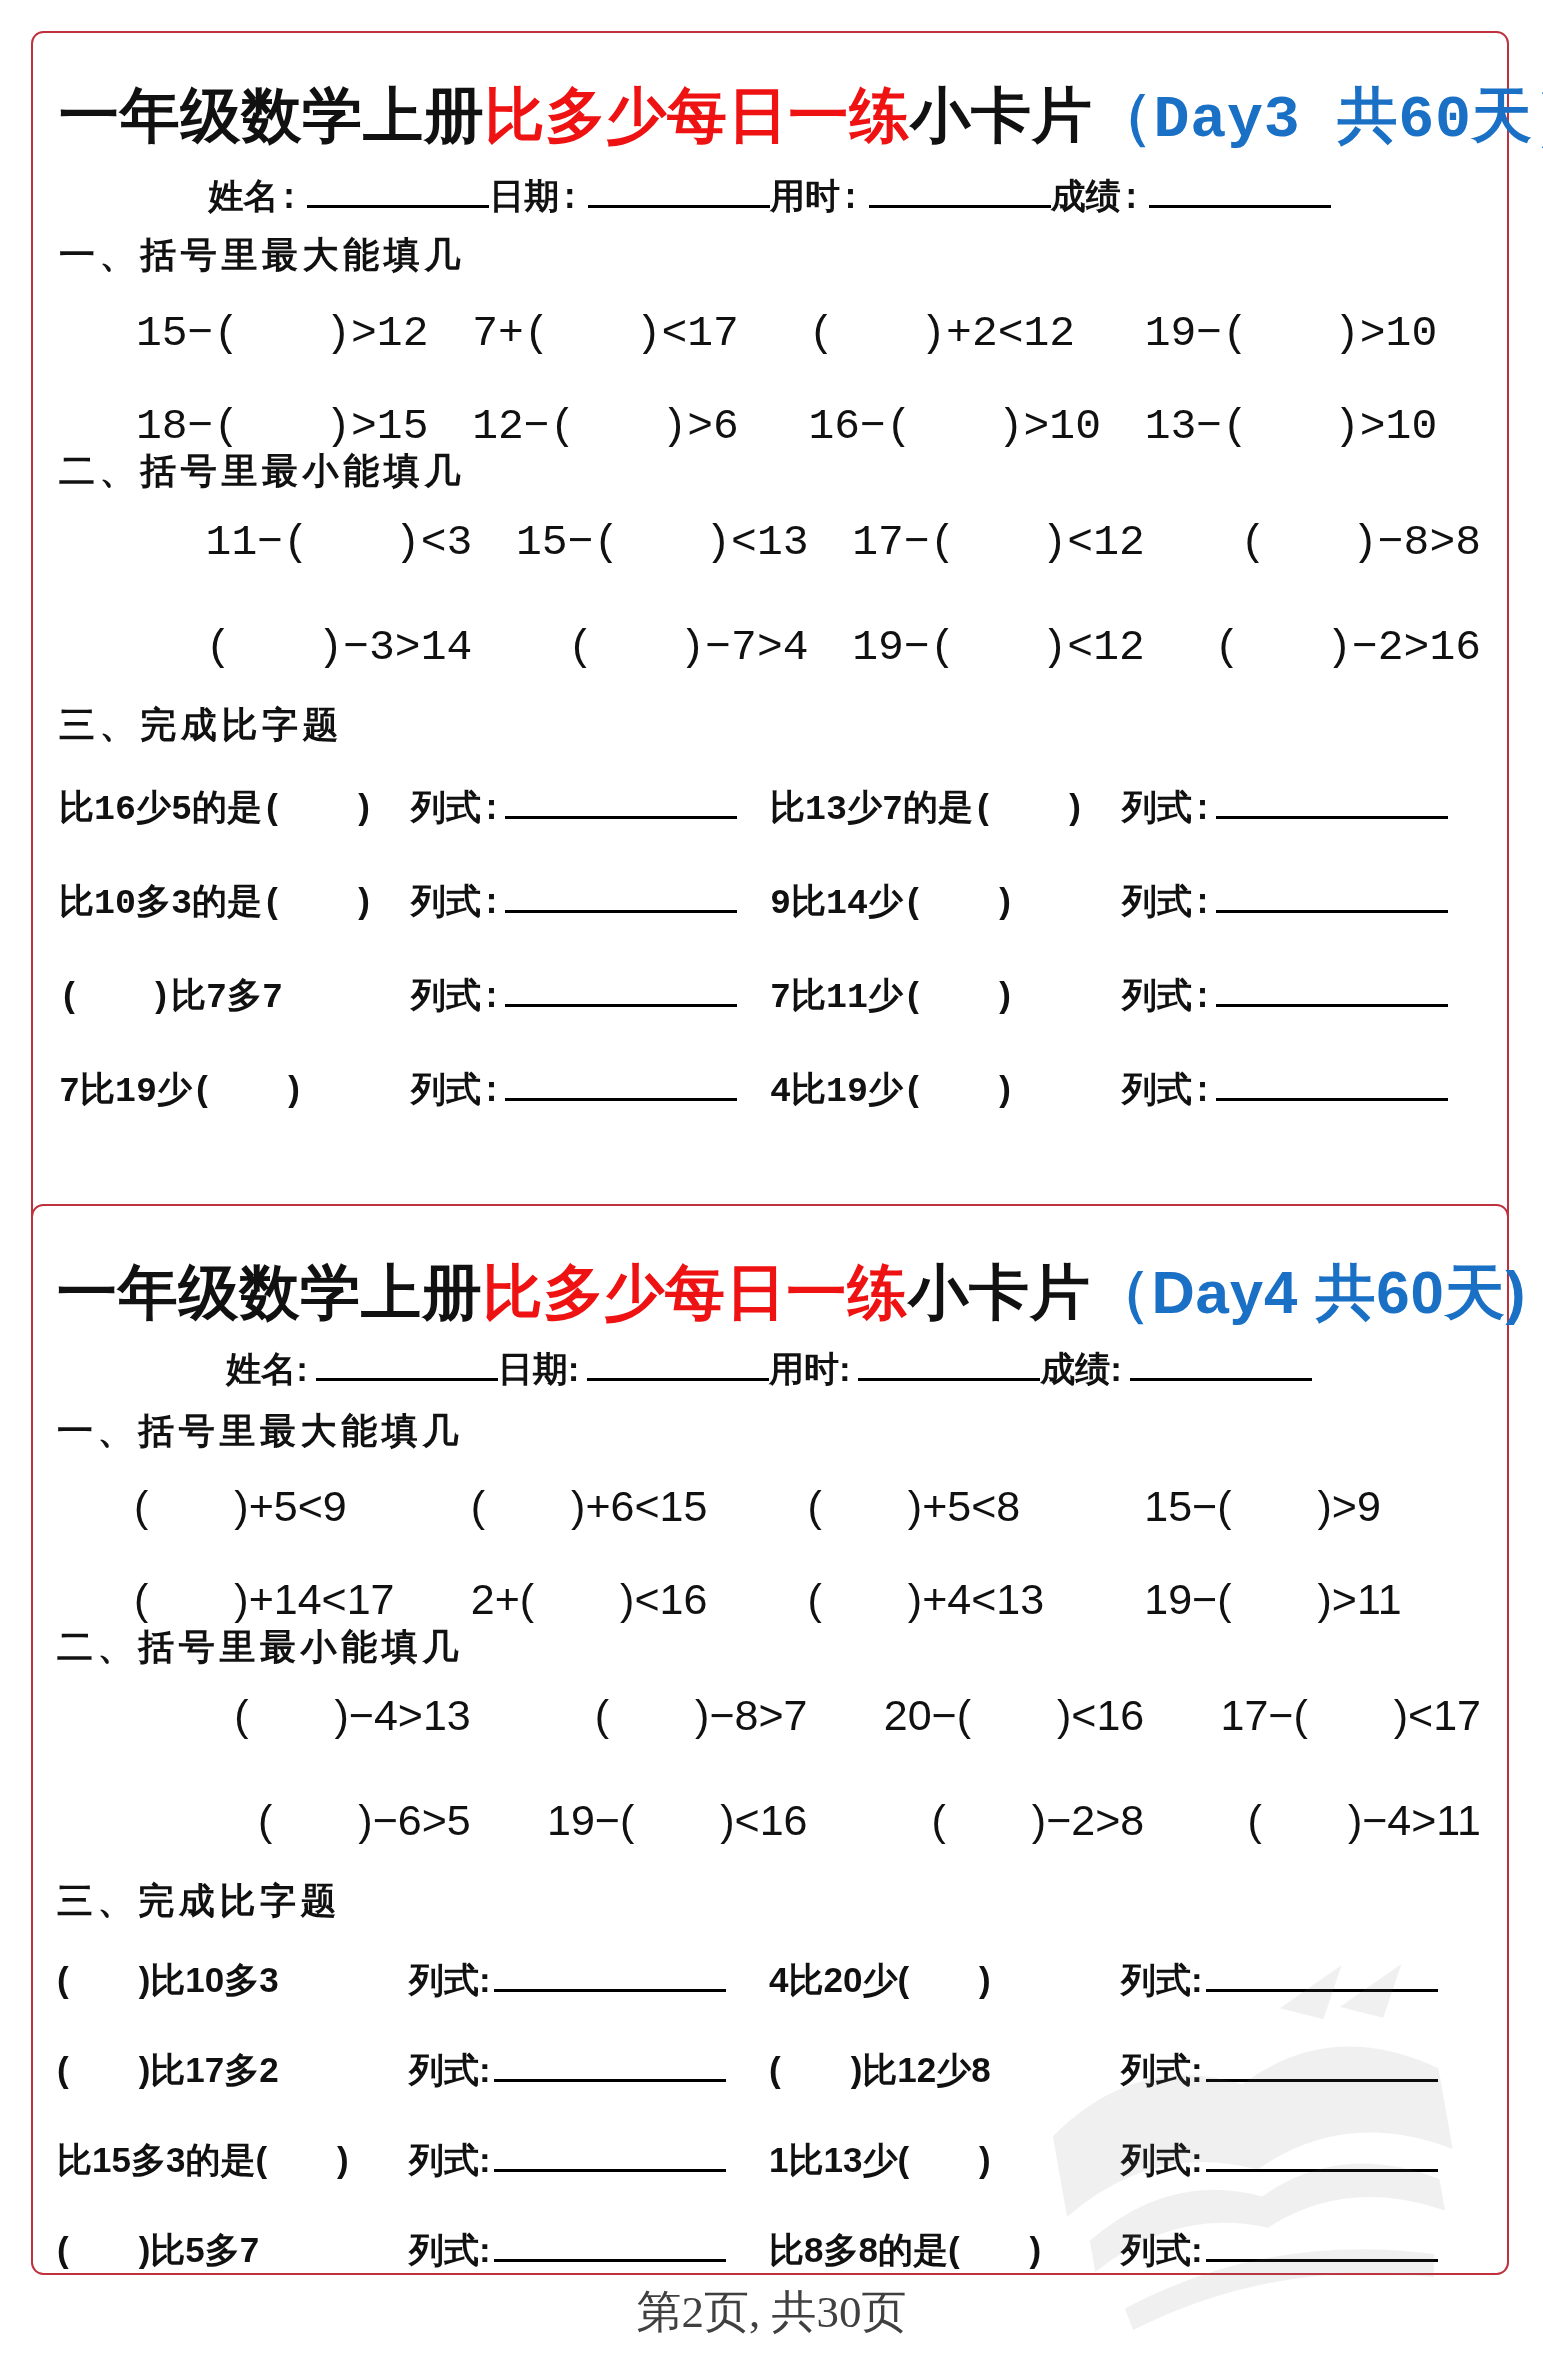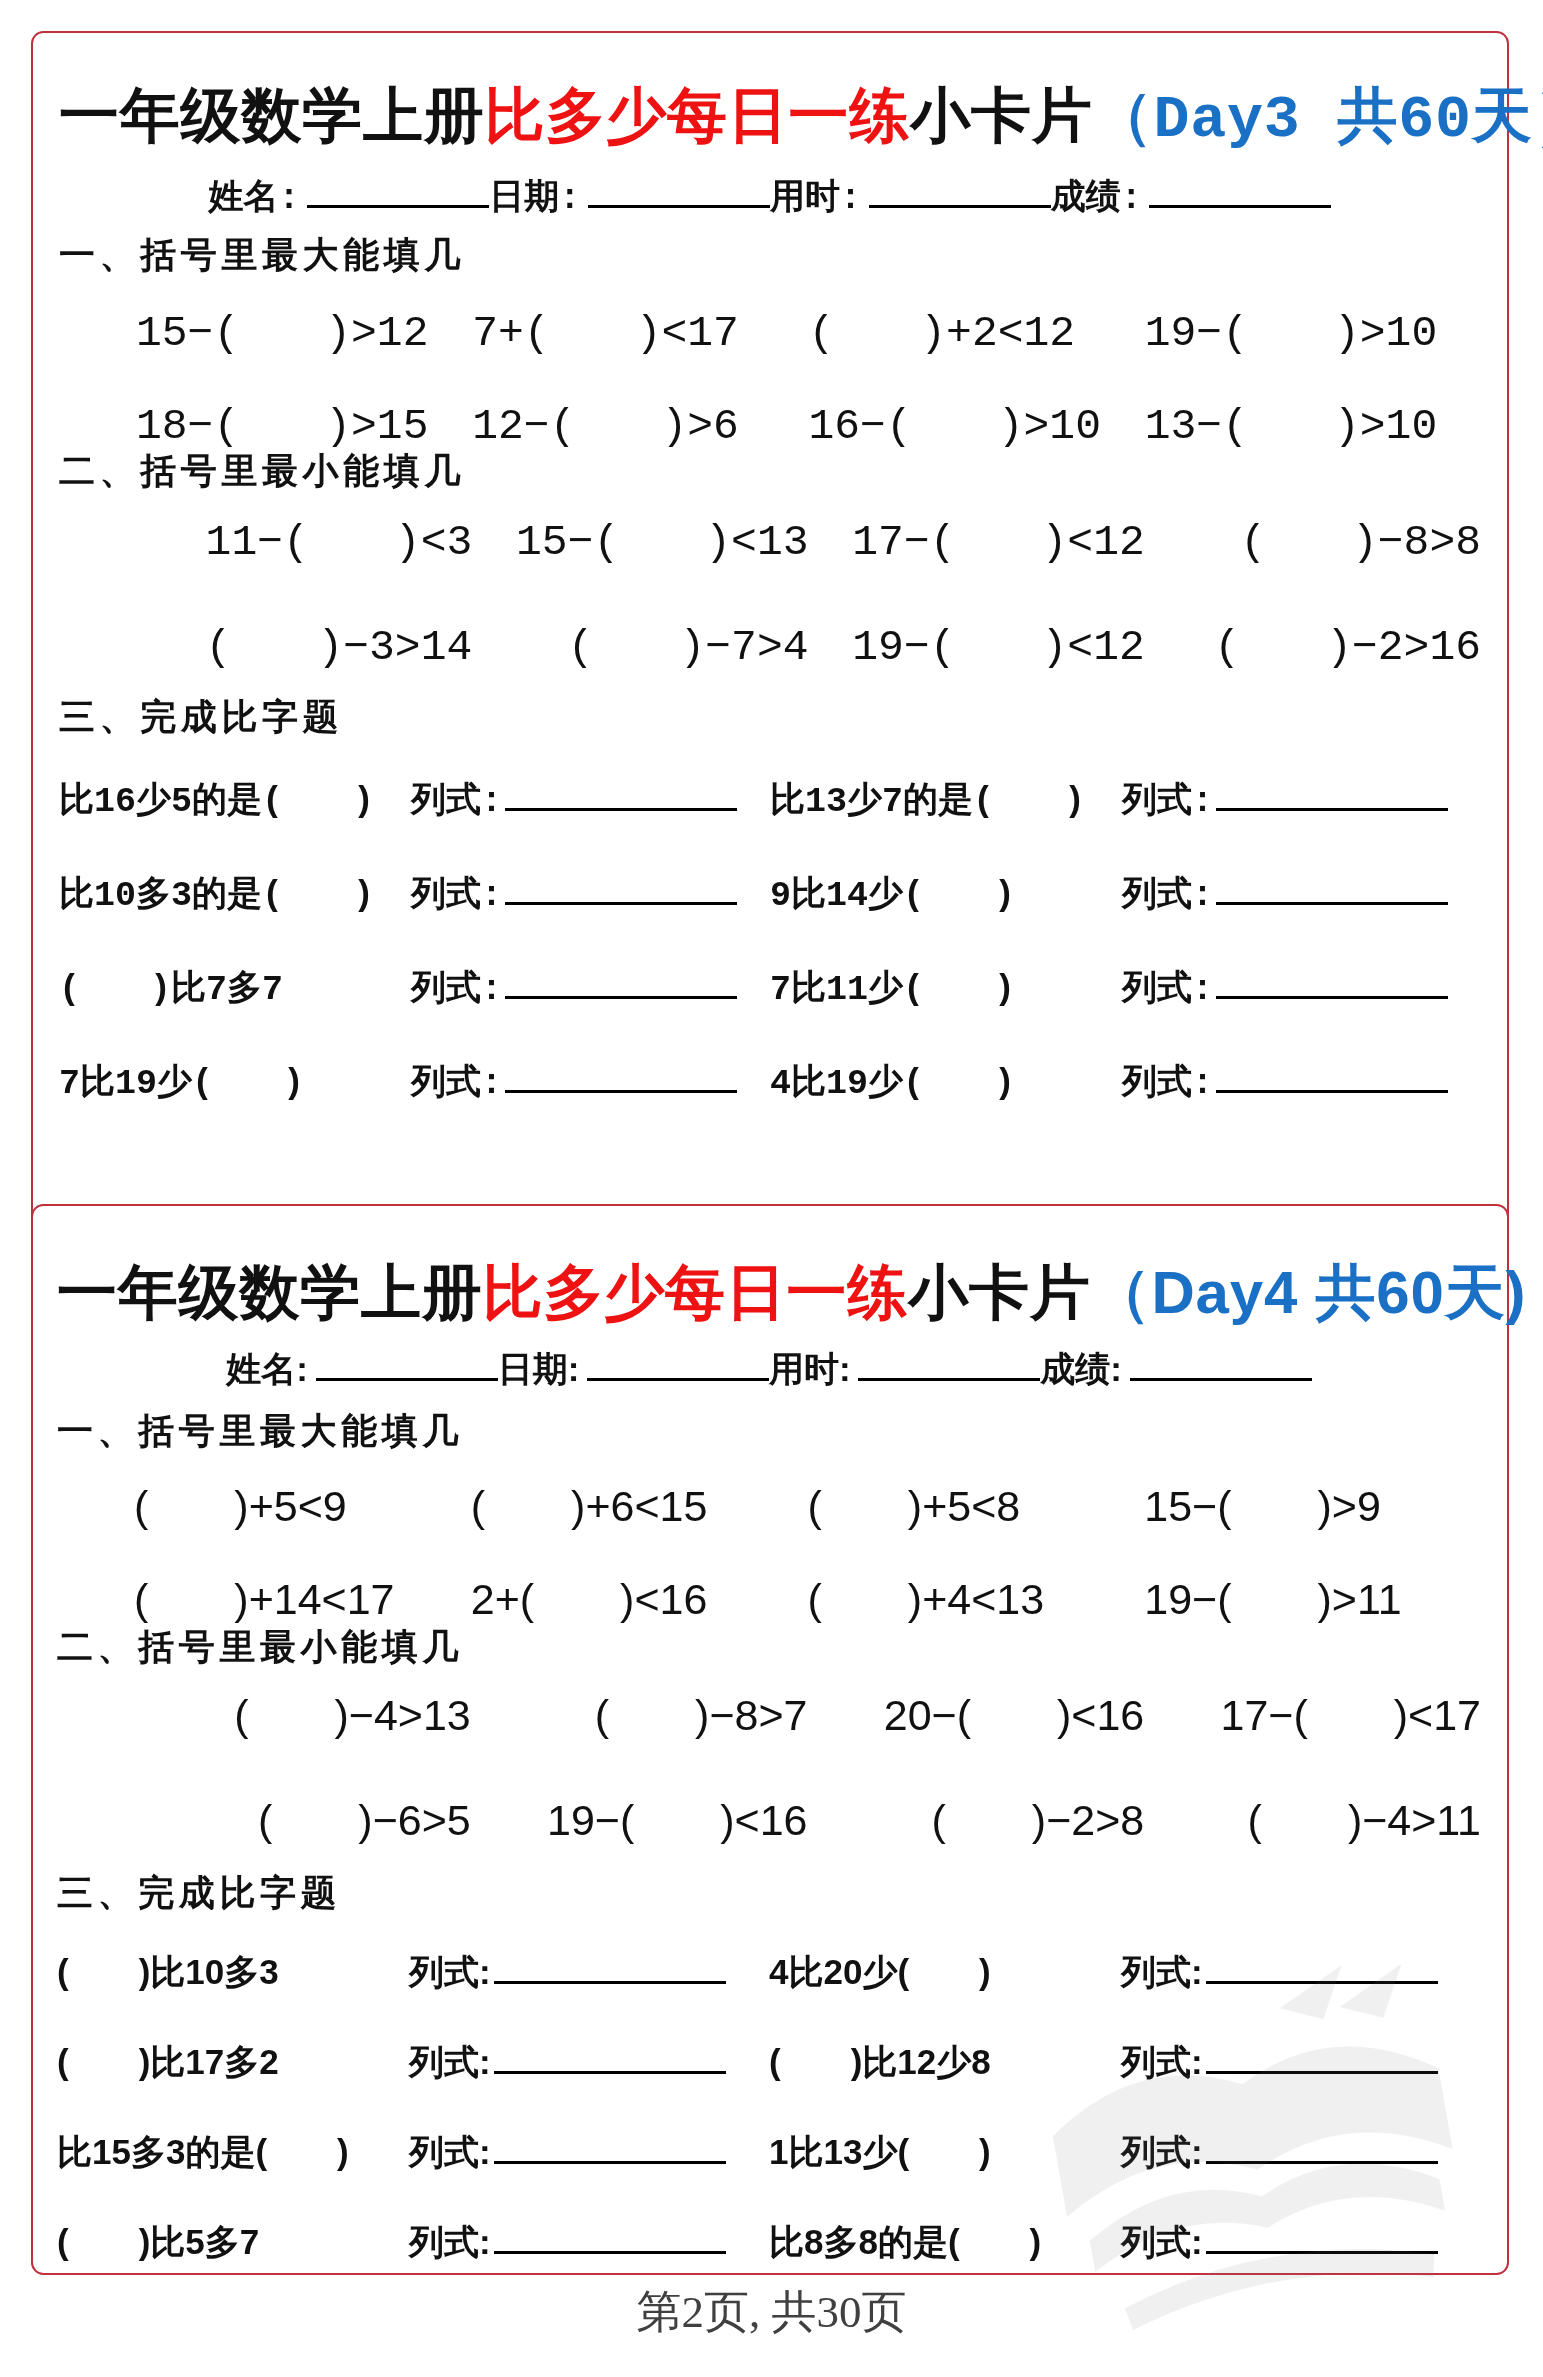--- a/index.html
+++ b/index.html
@@ -54,21 +54,21 @@
     margin-left:7.7px;
   }
   .h{
     font-size:36px;
     font-weight:bold;
     letter-spacing:4.6px;
     line-height:1.15;
   }
   .h-first{margin-top:17px;}
   .h-mid{}
-  .h-last{margin-top:24px;}
+  .h-last{margin-top:32px;}
   .grid{
     display:grid;
     grid-template-columns:repeat(4,1fr);
     padding-left:77px;
     font-size:43px;
     line-height:1.25;
     white-space:nowrap;
   }
   .grid-a{margin-top:29px;row-gap:39px;}
   .grid-b{margin-top:21.6px;row-gap:51px;text-align:right;}

